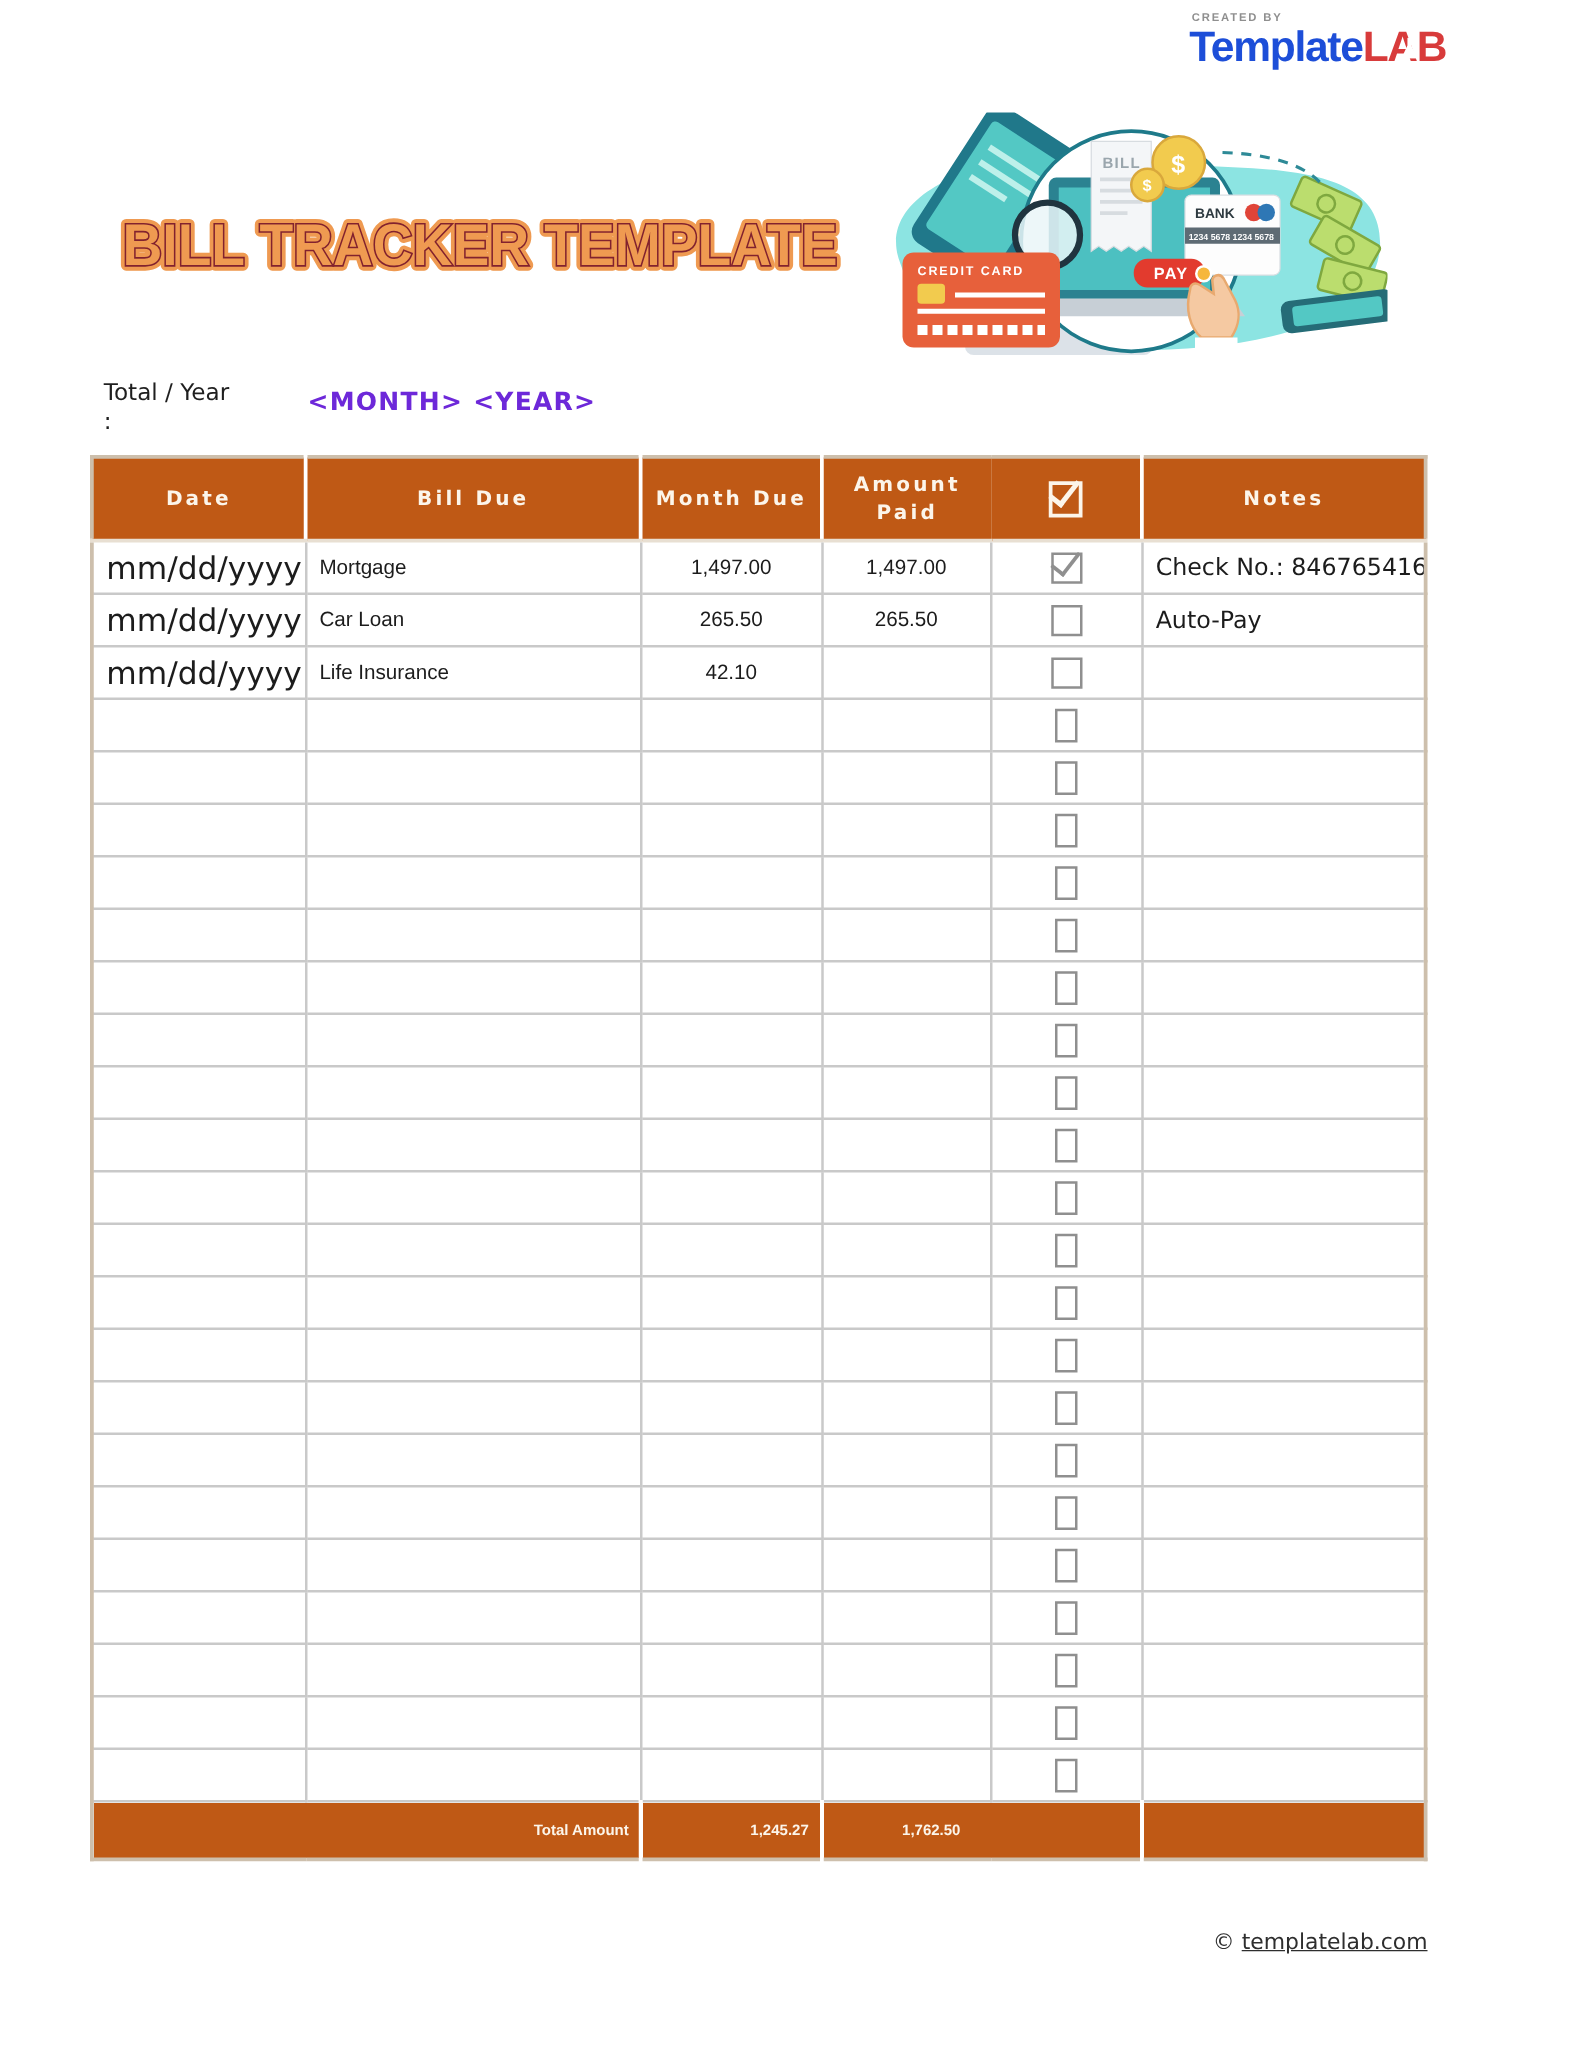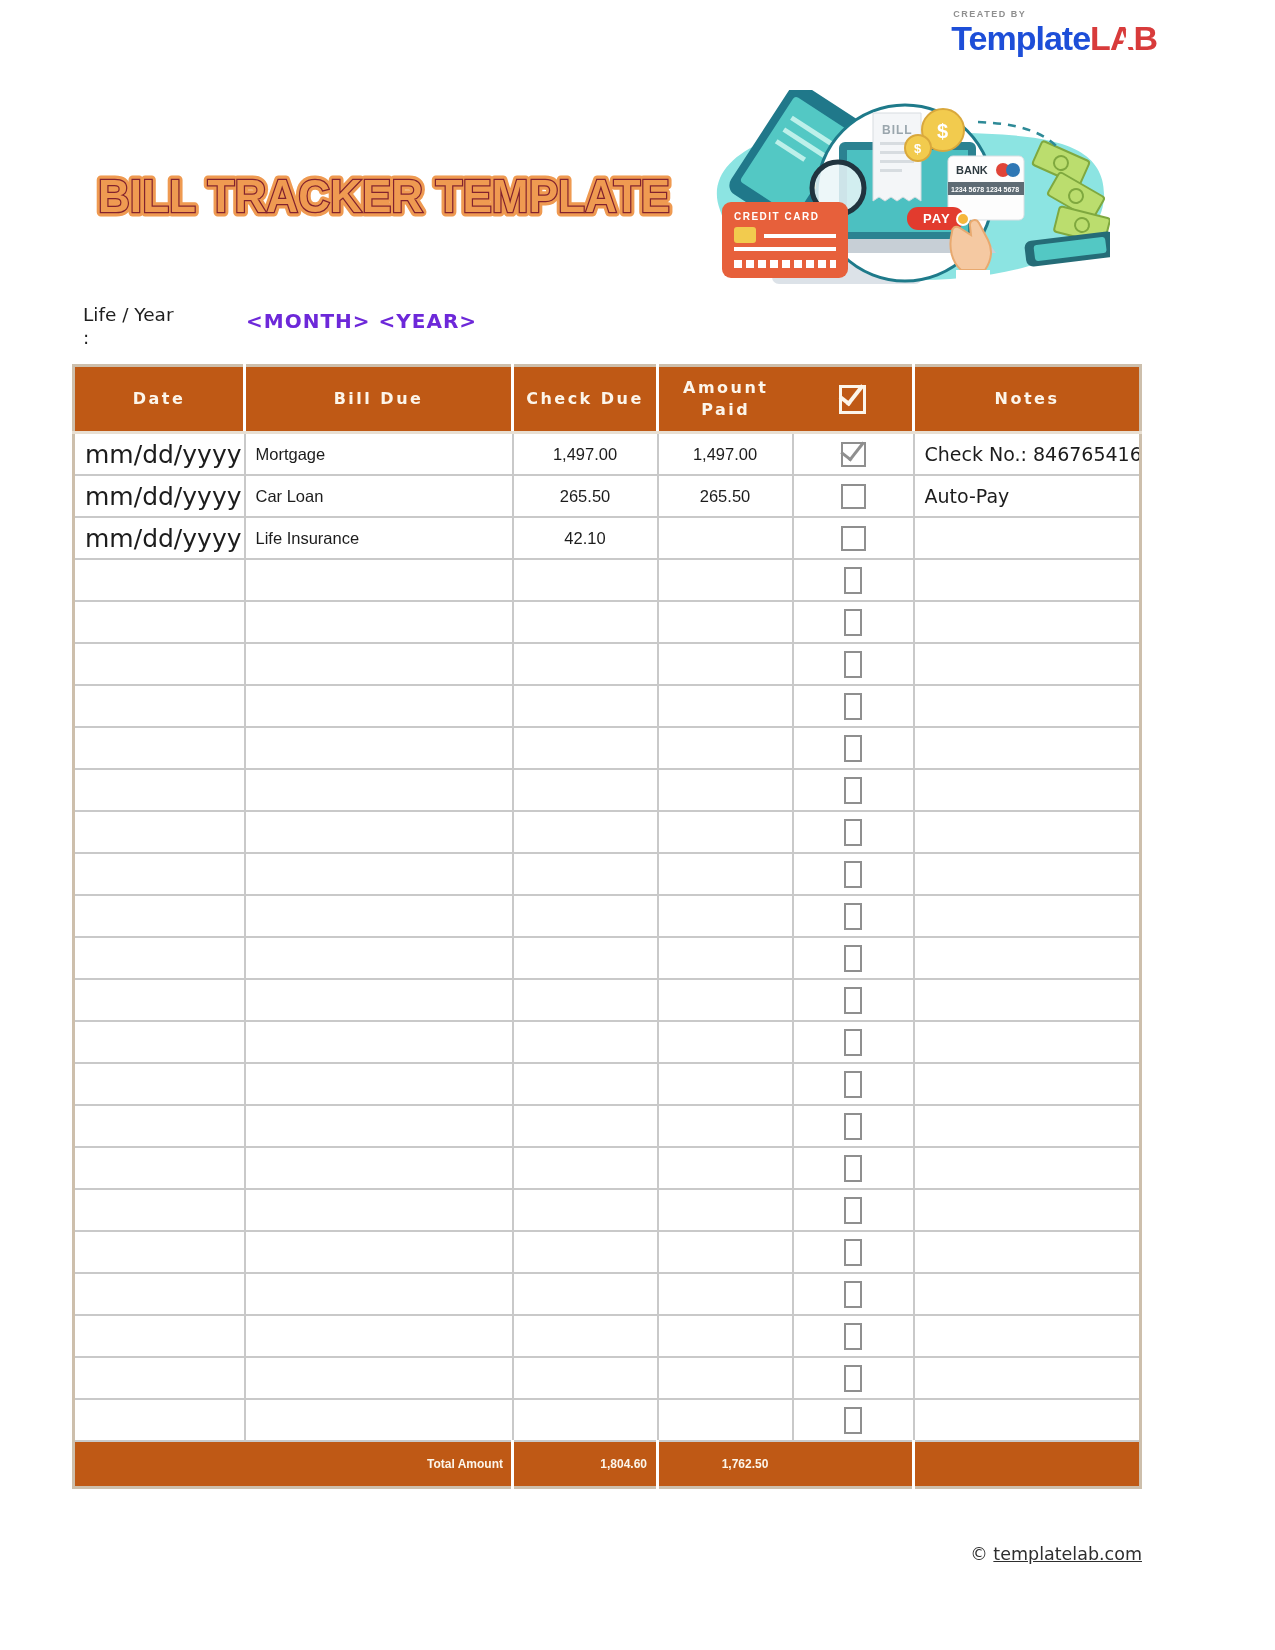--- a/index.html
+++ b/index.html
@@ -197,40 +197,40 @@
           <rect x="114" y="170" width="8" height="8"></rect>
         <rect x="126" y="170" width="8" height="8"></rect>
           <rect x="138" y="170" width="8" height="8"></rect>
         <rect x="150" y="170" width="6" height="8"></rect>
       </g>
     </g>
   </svg>
 
   <div class="monthyear">
     <div class="my-label">
-      <span>Life  / Year</span><br>
+      <span>Total  / Year</span><br>
       <span>:</span>
     </div>
     <div class="my-value">&lt;MONTH&gt; &lt;YEAR&gt;</div>
   </div>
 
   <table class="bills">
     <colgroup>
       <col style="width:171px">
         <col style="width:268px">
         <col style="width:145px">
       <col style="width:135px">
         <col style="width:121px">
         <col style="width:227px">
     </colgroup>
     <thead>
       <tr>
         <th>Date</th>
         <th>Bill Due</th>
-        <th>Check Due</th>
+        <th>Month Due</th>
         <th class="no-r">Amount Paid</th>
         <th class="no-l"><span class="hcb"></span></th>
         <th>Notes</th>
       </tr>
     </thead>
     <tbody id="rows">
         <tr>
           <td class="c-date">mm/dd/yyyy</td>
           <td class="c-bill">Mortgage</td>
           <td class="c-due">1,497.00</td>
@@ -419,21 +419,21 @@
           <td class="c-bill"></td>
           <td class="c-due"></td>
           <td class="c-paid"></td>
           <td class="c-check"><span class="cb tall"></span></td>
           <td class="c-notes"></td>
         </tr>
       </tbody>
     <tfoot>
       <tr class="total">
         <td class="t-label" colspan="2">Total Amount</td>
-        <td class="t-due">1,804.60</td>
+        <td class="t-due">1,245.27</td>
         <td class="t-paid" colspan="2">1,762.50</td>
         <td class="t-notes"></td>
       </tr>
     </tfoot>
   </table>
 
   <div class="footer">
     <span>©</span>
     <a>templatelab.com</a>
   </div>

